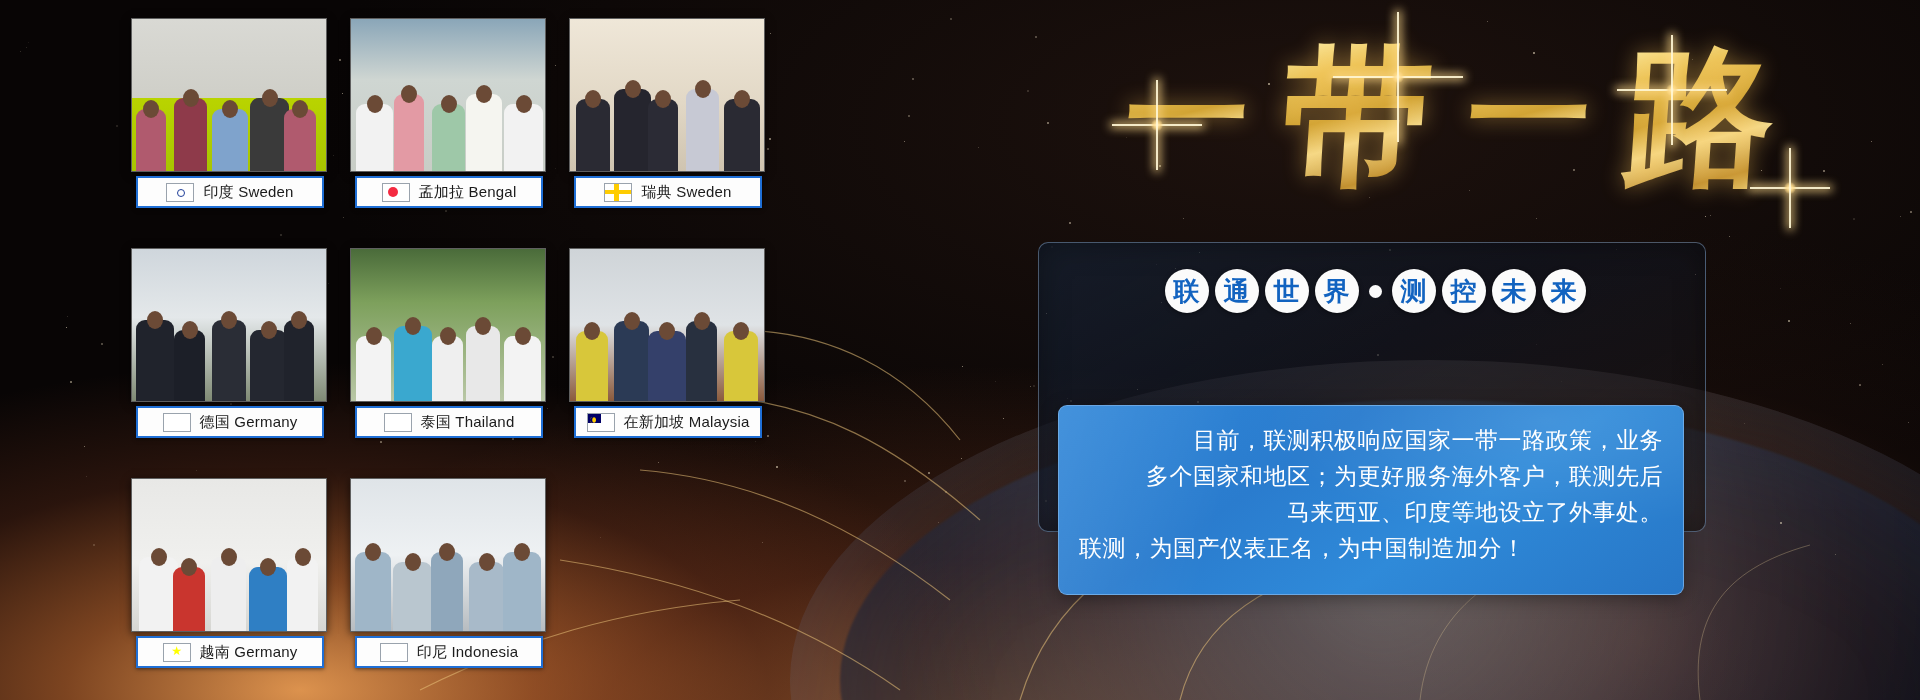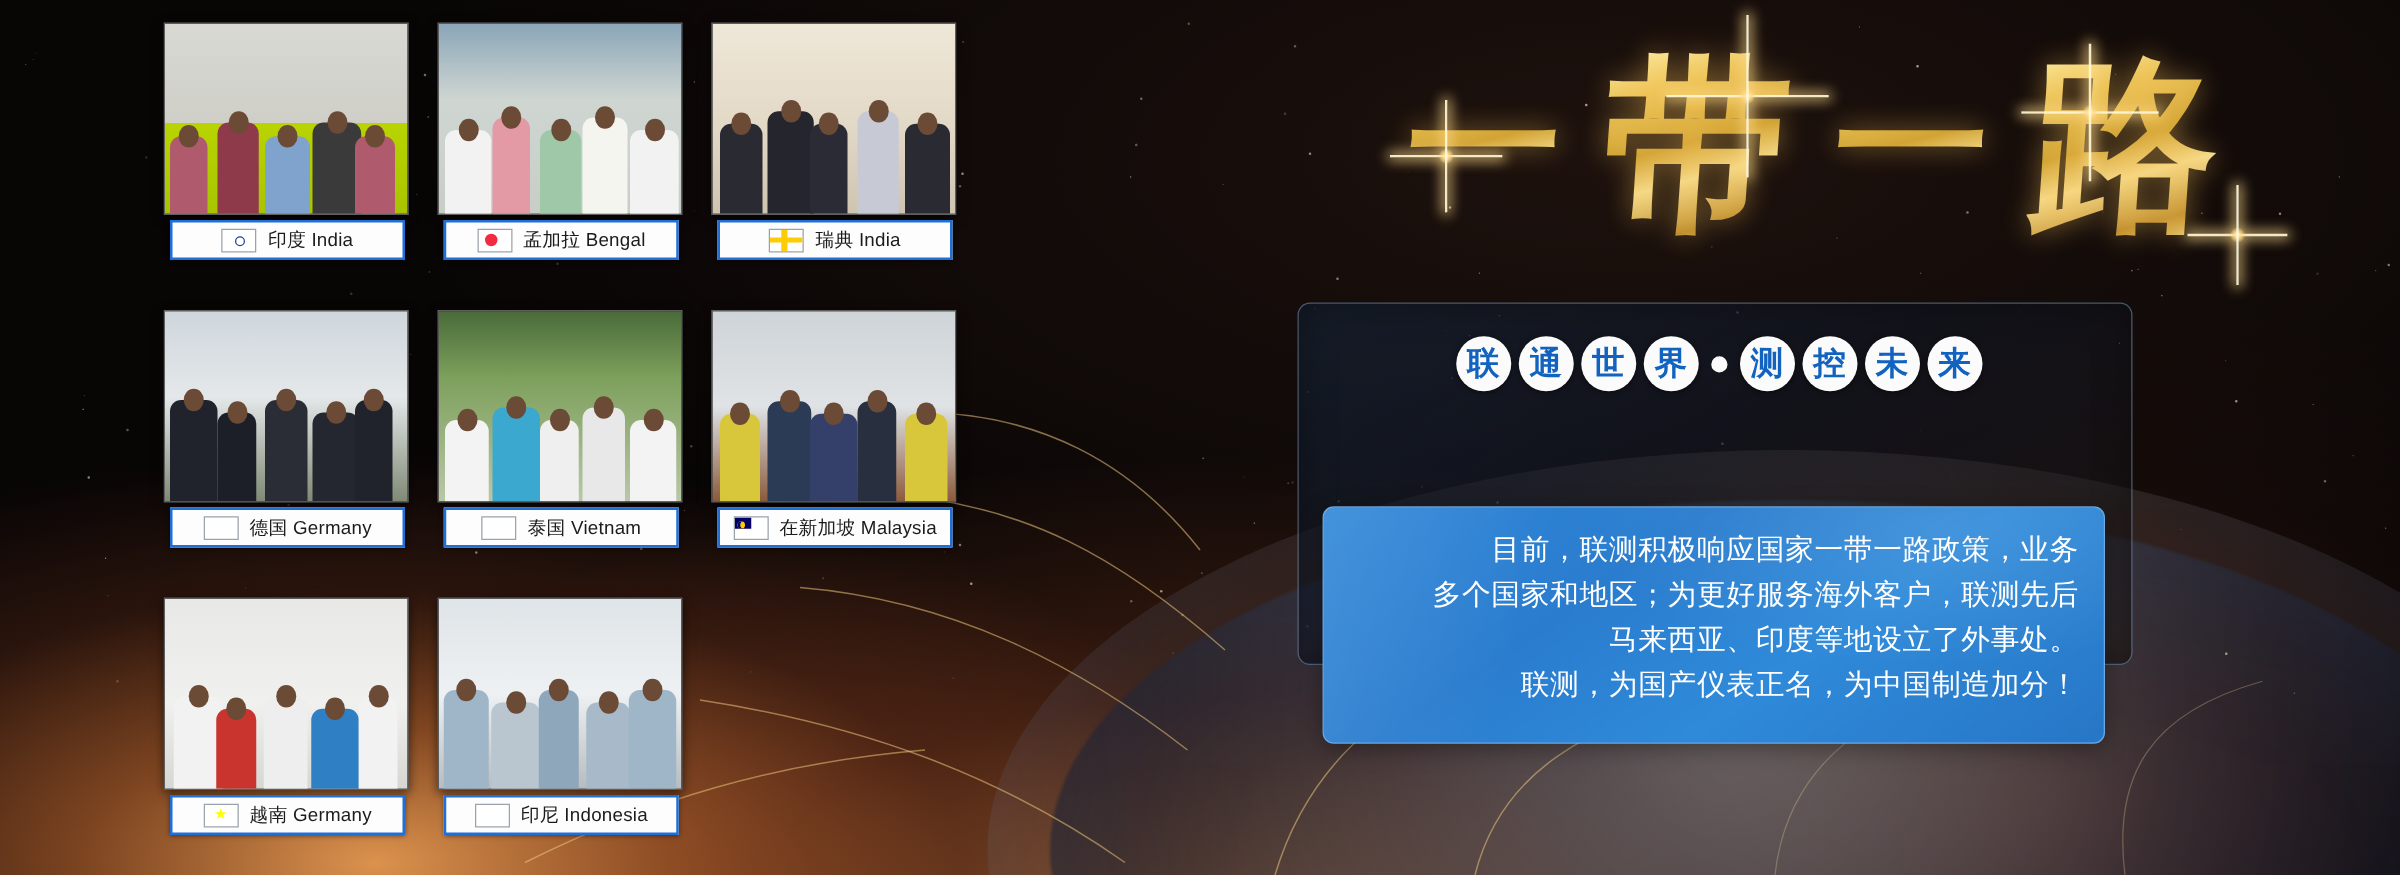--- a/index.html
+++ b/index.html
@@ -139,21 +139,21 @@
     background:
       linear-gradient(105deg,rgba(255,255,255,.10) 0%,rgba(255,255,255,0) 28%),
       radial-gradient(ellipse 400px 160px at 78% 8%, rgba(255,255,255,.10), rgba(255,255,255,0) 70%);
     pointer-events:none;
   }
   .pline{
     position:relative;color:#ffffff;font-size:23px;line-height:36px;
     font-family:"DejaVu Sans","Liberation Sans",sans-serif;
     letter-spacing:.5px;white-space:nowrap;text-align:right;
   }
-  .pline.center{text-align:right;}
+  .pline.center{text-align:left;}
 </style>
 </head>
 <body>
 
 <div id="banner">
 
   <div class="bg-base"></div>
   <div class="bg-earth"></div>
   <div class="bg-earth-glow"></div>
   <div class="stars" id="stars">
@@ -347,21 +347,21 @@
             <span style="left:152px;width:32px;height:66%;background:#b05a6e"></span>
           </div>
           <div class="ph-head" style="left:11px;top:81px;width:16px;height:18px;"></div>
           <div class="ph-head" style="left:50.5px;top:70px;width:16px;height:18px;"></div>
           <div class="ph-head" style="left:90px;top:81px;width:16px;height:18px;"></div>
           <div class="ph-head" style="left:129.5px;top:70px;width:16px;height:18px;"></div>
           <div class="ph-head" style="left:160px;top:81px;width:16px;height:18px;"></div>
         </div>
         <div class="cap">
           <span class="flag f-india"></span>
-          <span class="cap-text">印度 India</span>
+          <span class="cap-text">印度 Sweden</span>
         </div>
       </div>
       <div class="cell">
         <div class="photo">
           <div class="ph-img" style="background:linear-gradient(180deg,#8aa6b8 0%,#cfd6d2 40%,#c8cdc6 100%)"></div>
           <div class="ph-people">
             <span style="left:5px;width:37px;height:71%;background:#f2f2f2"></span>
             <span style="left:43px;width:30px;height:82%;background:#e39aa4"></span>
             <span style="left:81px;width:33px;height:71%;background:#9ec8a8"></span>
             <span style="left:115px;width:36px;height:82%;background:#f5f5f0"></span>
@@ -389,21 +389,21 @@
             <span style="left:154px;width:36px;height:76%;background:#2a2a33"></span>
           </div>
           <div class="ph-head" style="left:15px;top:71px;width:16px;height:18px;"></div>
           <div class="ph-head" style="left:54.5px;top:61px;width:16px;height:18px;"></div>
           <div class="ph-head" style="left:85px;top:71px;width:16px;height:18px;"></div>
           <div class="ph-head" style="left:124.5px;top:61px;width:16px;height:18px;"></div>
           <div class="ph-head" style="left:164px;top:71px;width:16px;height:18px;"></div>
         </div>
         <div class="cap">
           <span class="flag f-sweden"></span>
-          <span class="cap-text">瑞典 India</span>
+          <span class="cap-text">瑞典 Sweden</span>
         </div>
       </div>
       <div class="cell">
         <div class="photo">
           <div class="ph-img" style="background:linear-gradient(180deg,#cfd6dc 0%,#e4e8ea 45%,#7f8a74 100%)"></div>
           <div class="ph-people">
             <span style="left:4px;width:38px;height:86%;background:#20232c"></span>
             <span style="left:42px;width:31px;height:75%;background:#1c1f28"></span>
             <span style="left:80px;width:34px;height:86%;background:#2a2d36"></span>
             <span style="left:118px;width:37px;height:75%;background:#242730"></span>
@@ -431,21 +431,21 @@
             <span style="left:153px;width:37px;height:69%;background:#f3f3f3"></span>
           </div>
           <div class="ph-head" style="left:14.5px;top:78px;width:16px;height:18px;"></div>
           <div class="ph-head" style="left:54px;top:68px;width:16px;height:18px;"></div>
           <div class="ph-head" style="left:88.5px;top:78px;width:16px;height:18px;"></div>
           <div class="ph-head" style="left:124px;top:68px;width:16px;height:18px;"></div>
           <div class="ph-head" style="left:163.5px;top:78px;width:16px;height:18px;"></div>
         </div>
         <div class="cap">
           <span class="flag f-thailand"></span>
-          <span class="cap-text">泰国 Vietnam</span>
+          <span class="cap-text">泰国 Thailand</span>
         </div>
       </div>
       <div class="cell">
         <div class="photo">
           <div class="ph-img" style="background:linear-gradient(180deg,#cfd4d8 0%,#dfe3e6 50%,#8b5a3c 100%)"></div>
           <div class="ph-people">
             <span style="left:6px;width:32px;height:74%;background:#d8c73a"></span>
             <span style="left:44px;width:35px;height:85%;background:#2b3a55"></span>
             <span style="left:78px;width:38px;height:74%;background:#34406a"></span>
             <span style="left:116px;width:31px;height:85%;background:#28303f"></span>

